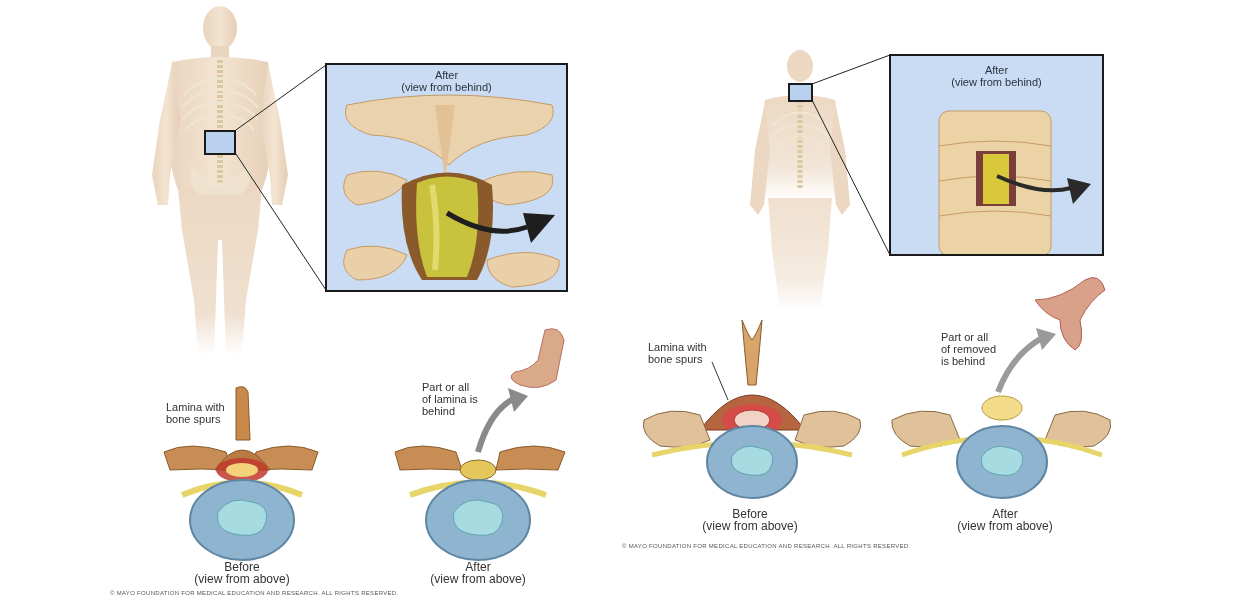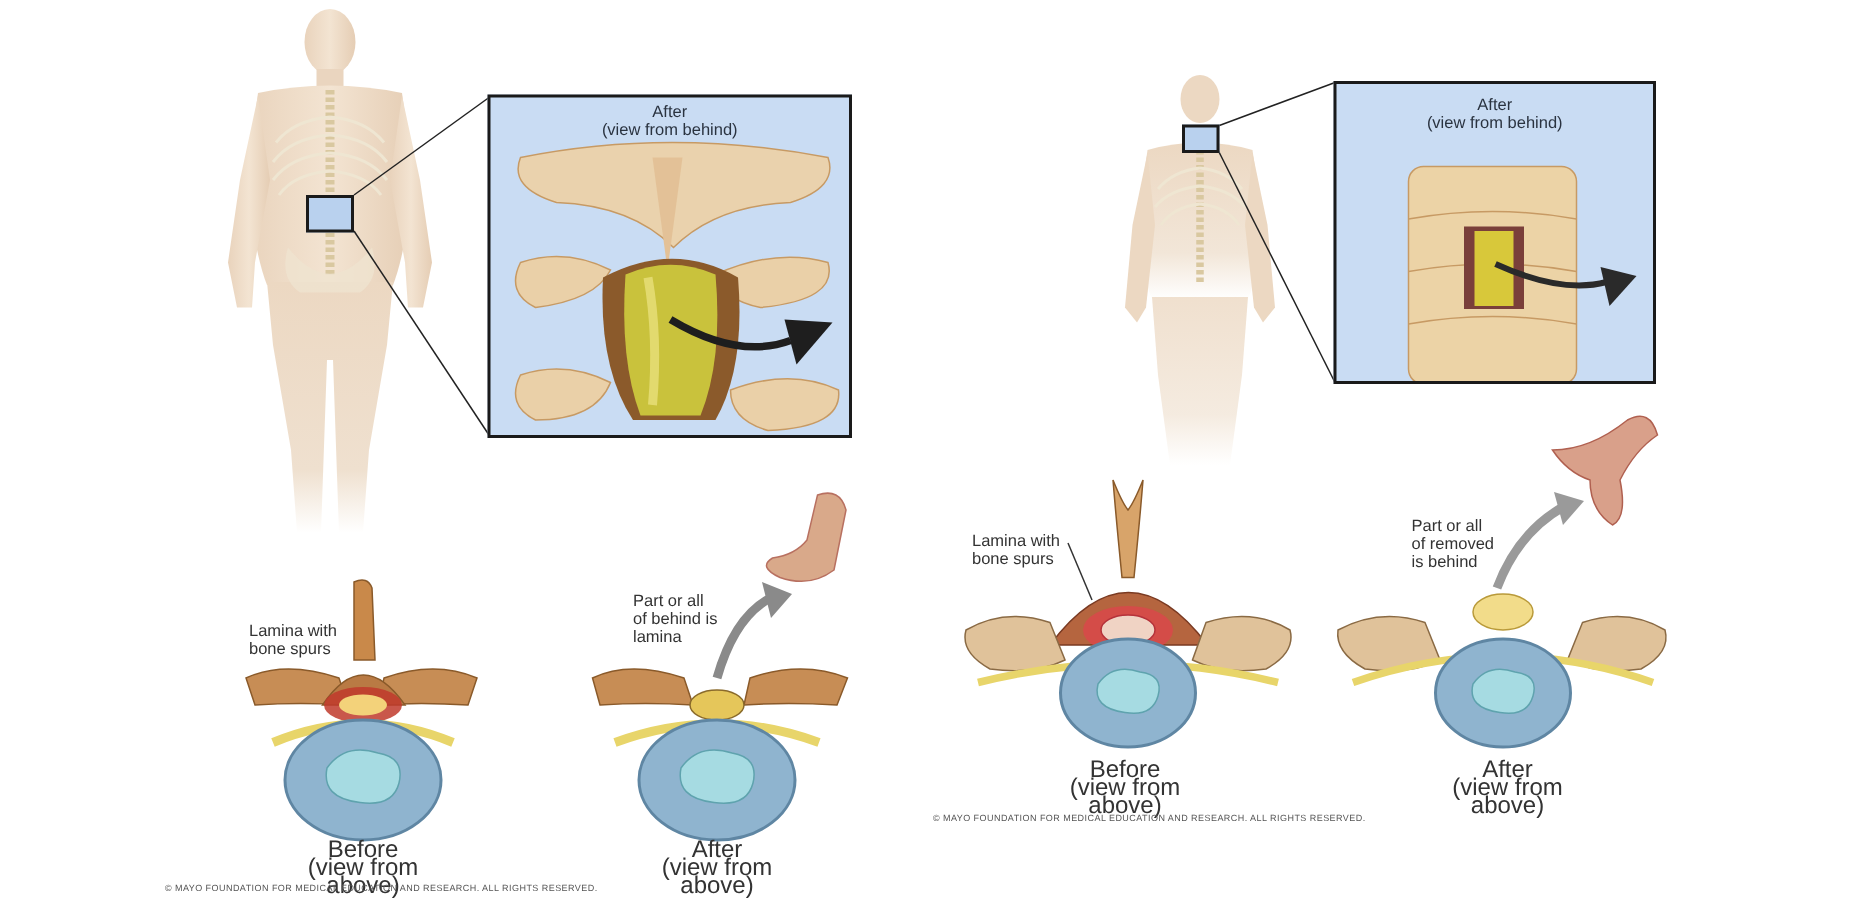--- a/index.html
+++ b/index.html
@@ -1,20 +1,20 @@
 <!DOCTYPE html>
 <html><head>
   <meta charset="utf-8">
   <style>
     * { box-sizing: border-box; margin: 0; padding: 0; }
     html, body { width: 1239px; height: 600px; background: #ffffff; overflow: hidden; }
     body { position: relative; font-family: "Liberation Sans", sans-serif; color: #2b2b2b; }
     .abs { position: absolute; }
-    .label { position: absolute; font-size: 11px; line-height: 12px; color: #333; font-family: "Liberation Sans", sans-serif; margin-top: 14px; }
-    .caption { position: absolute; font-size: 16px; line-height: 12px; text-align: center; color: #333; }
+    .label { position: absolute; font-size: 11px; line-height: 12px; color: #333; font-family: "Liberation Sans", sans-serif; }
+    .caption { position: absolute; font-size: 12px; line-height: 12px; text-align: center; color: #333; }
     .copyright { position: absolute; font-size: 6px; letter-spacing: 0.3px; color: #555; white-space: nowrap; }
     .inset { position: absolute; background: #c9dcf3; border: 2px solid #1a1a1a; overflow: hidden; }
     .inset .hdr { position: absolute; left: 0; right: 0; top: 4px; font-size: 11px; line-height: 12px; text-align: center; color: #2a3340; }
     svg { position: absolute; left: 0; top: 0; overflow: visible; }
   </style>
 </head>
 <body>
 
 <div>
 
@@ -109,22 +109,22 @@
     <ellipse cx="242" cy="520" rx="52" ry="40" fill="#8fb4cf" stroke="#5f86a3" stroke-width="2"></ellipse>
     <path d="M218 512 Q230 495 252 502 Q270 505 266 522 Q262 538 240 535 Q214 532 218 512Z" fill="#a6dbe2" stroke="#5fa3ae"></path>
   </svg>
   <div class="caption" style="left:182px;top:561px;width:120px;">
     <div>Before</div>
     <div>(view from above)</div>
   </div>
 
   <div class="label" style="left:422px;top:381px;">
     <div>Part or all</div>
-    <div>of behind is</div>
-    <div>lamina</div>
+    <div>of lamina is</div>
+    <div>behind</div>
   </div>
   <svg width="1239" height="600">
 
     <path d="M545 330 Q560 325 564 340 L556 380 Q540 392 520 385 Q505 378 515 372 Q530 370 538 360 Z" fill="#d9a98a" stroke="#b87060"></path>
 
     <path d="M478 452 Q490 410 515 398" stroke="#8a8a8a" stroke-width="6" fill="none"></path>
     <polygon points="508,388 528,396 514,412" fill="#8a8a8a"></polygon>
 
     <path d="M395 452 Q420 440 456 452 L462 470 Q430 468 400 470 Z" fill="#c78d55" stroke="#8a5a2a"></path>
     <path d="M500 452 Q535 440 565 452 L558 470 Q525 468 496 470 Z" fill="#c78d55" stroke="#8a5a2a"></path>

